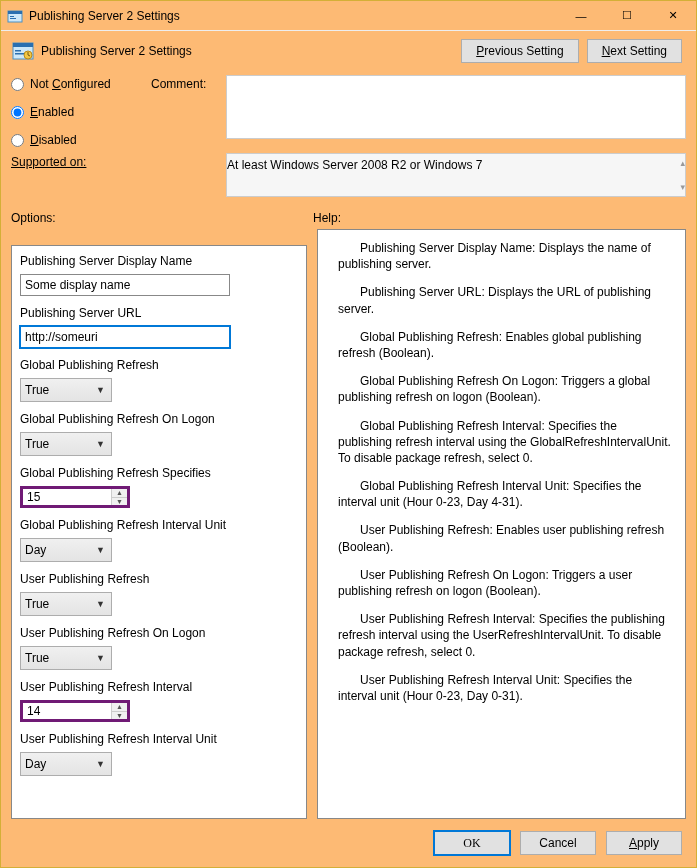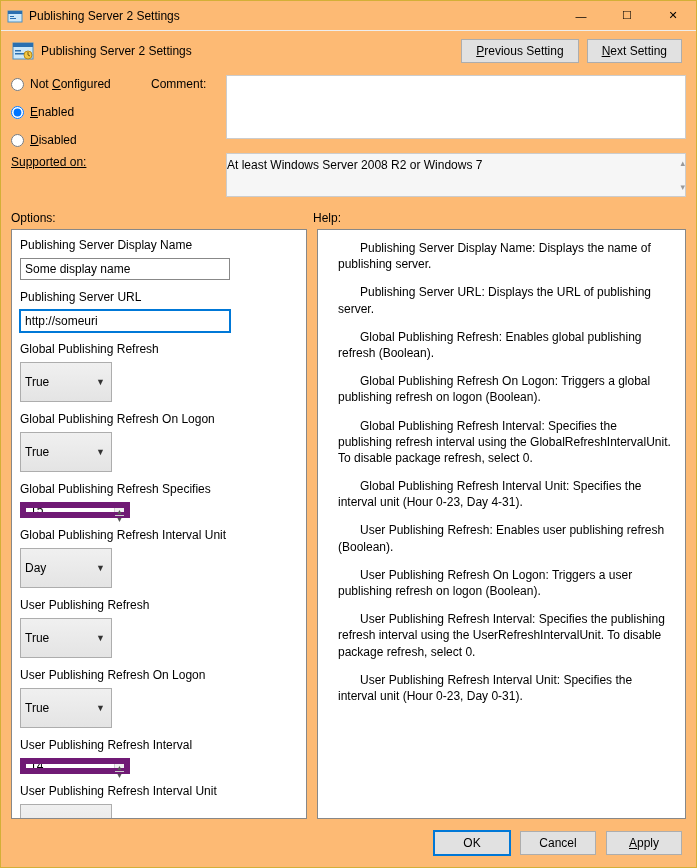--- a/index.html
+++ b/index.html
@@ -55,20 +55,21 @@
     border: 1px solid #adadad;
     background: #e1e1e1;
     padding: 4px 14px;
     font: inherit;
     height: 24px;
     display: inline-flex; align-items: center; justify-content: center;
   }
   .btn.focus, .btn:focus {
     outline: 1px solid #0078d7;
     border-color: #0078d7;
+    font-family: Liberation Serif, serif;
   }
   .btn .u { text-decoration: underline; }
   .upper {
     display: grid;
     grid-template-columns: 140px 75px 1fr;
     padding: 0 10px 8px 10px;
     row-gap: 6px;
     align-items: start;
   }
   .radios { display: flex; flex-direction: column; gap: 14px; padding-top: 2px; }
@@ -98,40 +99,40 @@
     padding: 0 10px;
     flex: 1;
     min-height: 0;
   }
   .pane {
     border: 1px solid #888;
     background: #fff;
     overflow-y: auto;
     padding: 8px;
   }
-  .pane.options { width: 296px; }
+  .pane.options { width: 296px; margin-top: 16px; }
   .pane.help { flex: 1; padding: 10px 12px; }
   .field { margin-bottom: 10px; }
   .field label { display: block; margin-bottom: 6px; }
   .text-input {
     width: 210px; height: 22px;
     border: 1px solid #888; font: inherit; padding: 1px 4px;
   }
   .text-input.focus { border: 1px solid #0078d7; outline: 1px solid #0078d7; }
   .select {
-    width: 92px; height: 40px;
+    width: 92px; height: 24px;
     border: 1px solid #adadad;
     background: linear-gradient(#f0f0f0,#e4e4e4);
     display: inline-flex; align-items: center; justify-content: space-between;
     padding: 0 6px 0 4px; font: inherit;
   }
   .select .chev { font-size: 9px; color: #333; }
   .spinner {
-    width: 110px; height: 16px;
-    display: inline-flex; border: 6px solid #701a75;
+    width: 110px; height: 22px;
+    display: inline-flex; border: 3px solid #701a75;
   }
   .spinner input {
     border: none; width: 88px; font: inherit; padding: 0 4px;
   }
   .spinner .spins {
     width: 18px; border-left: 1px solid #ccc;
     display: flex; flex-direction: column;
     background: #f0f0f0;
   }
   .spinner .spins div { flex:1; display:flex;align-items:center;justify-content:center; font-size:7px; color:#555; }

